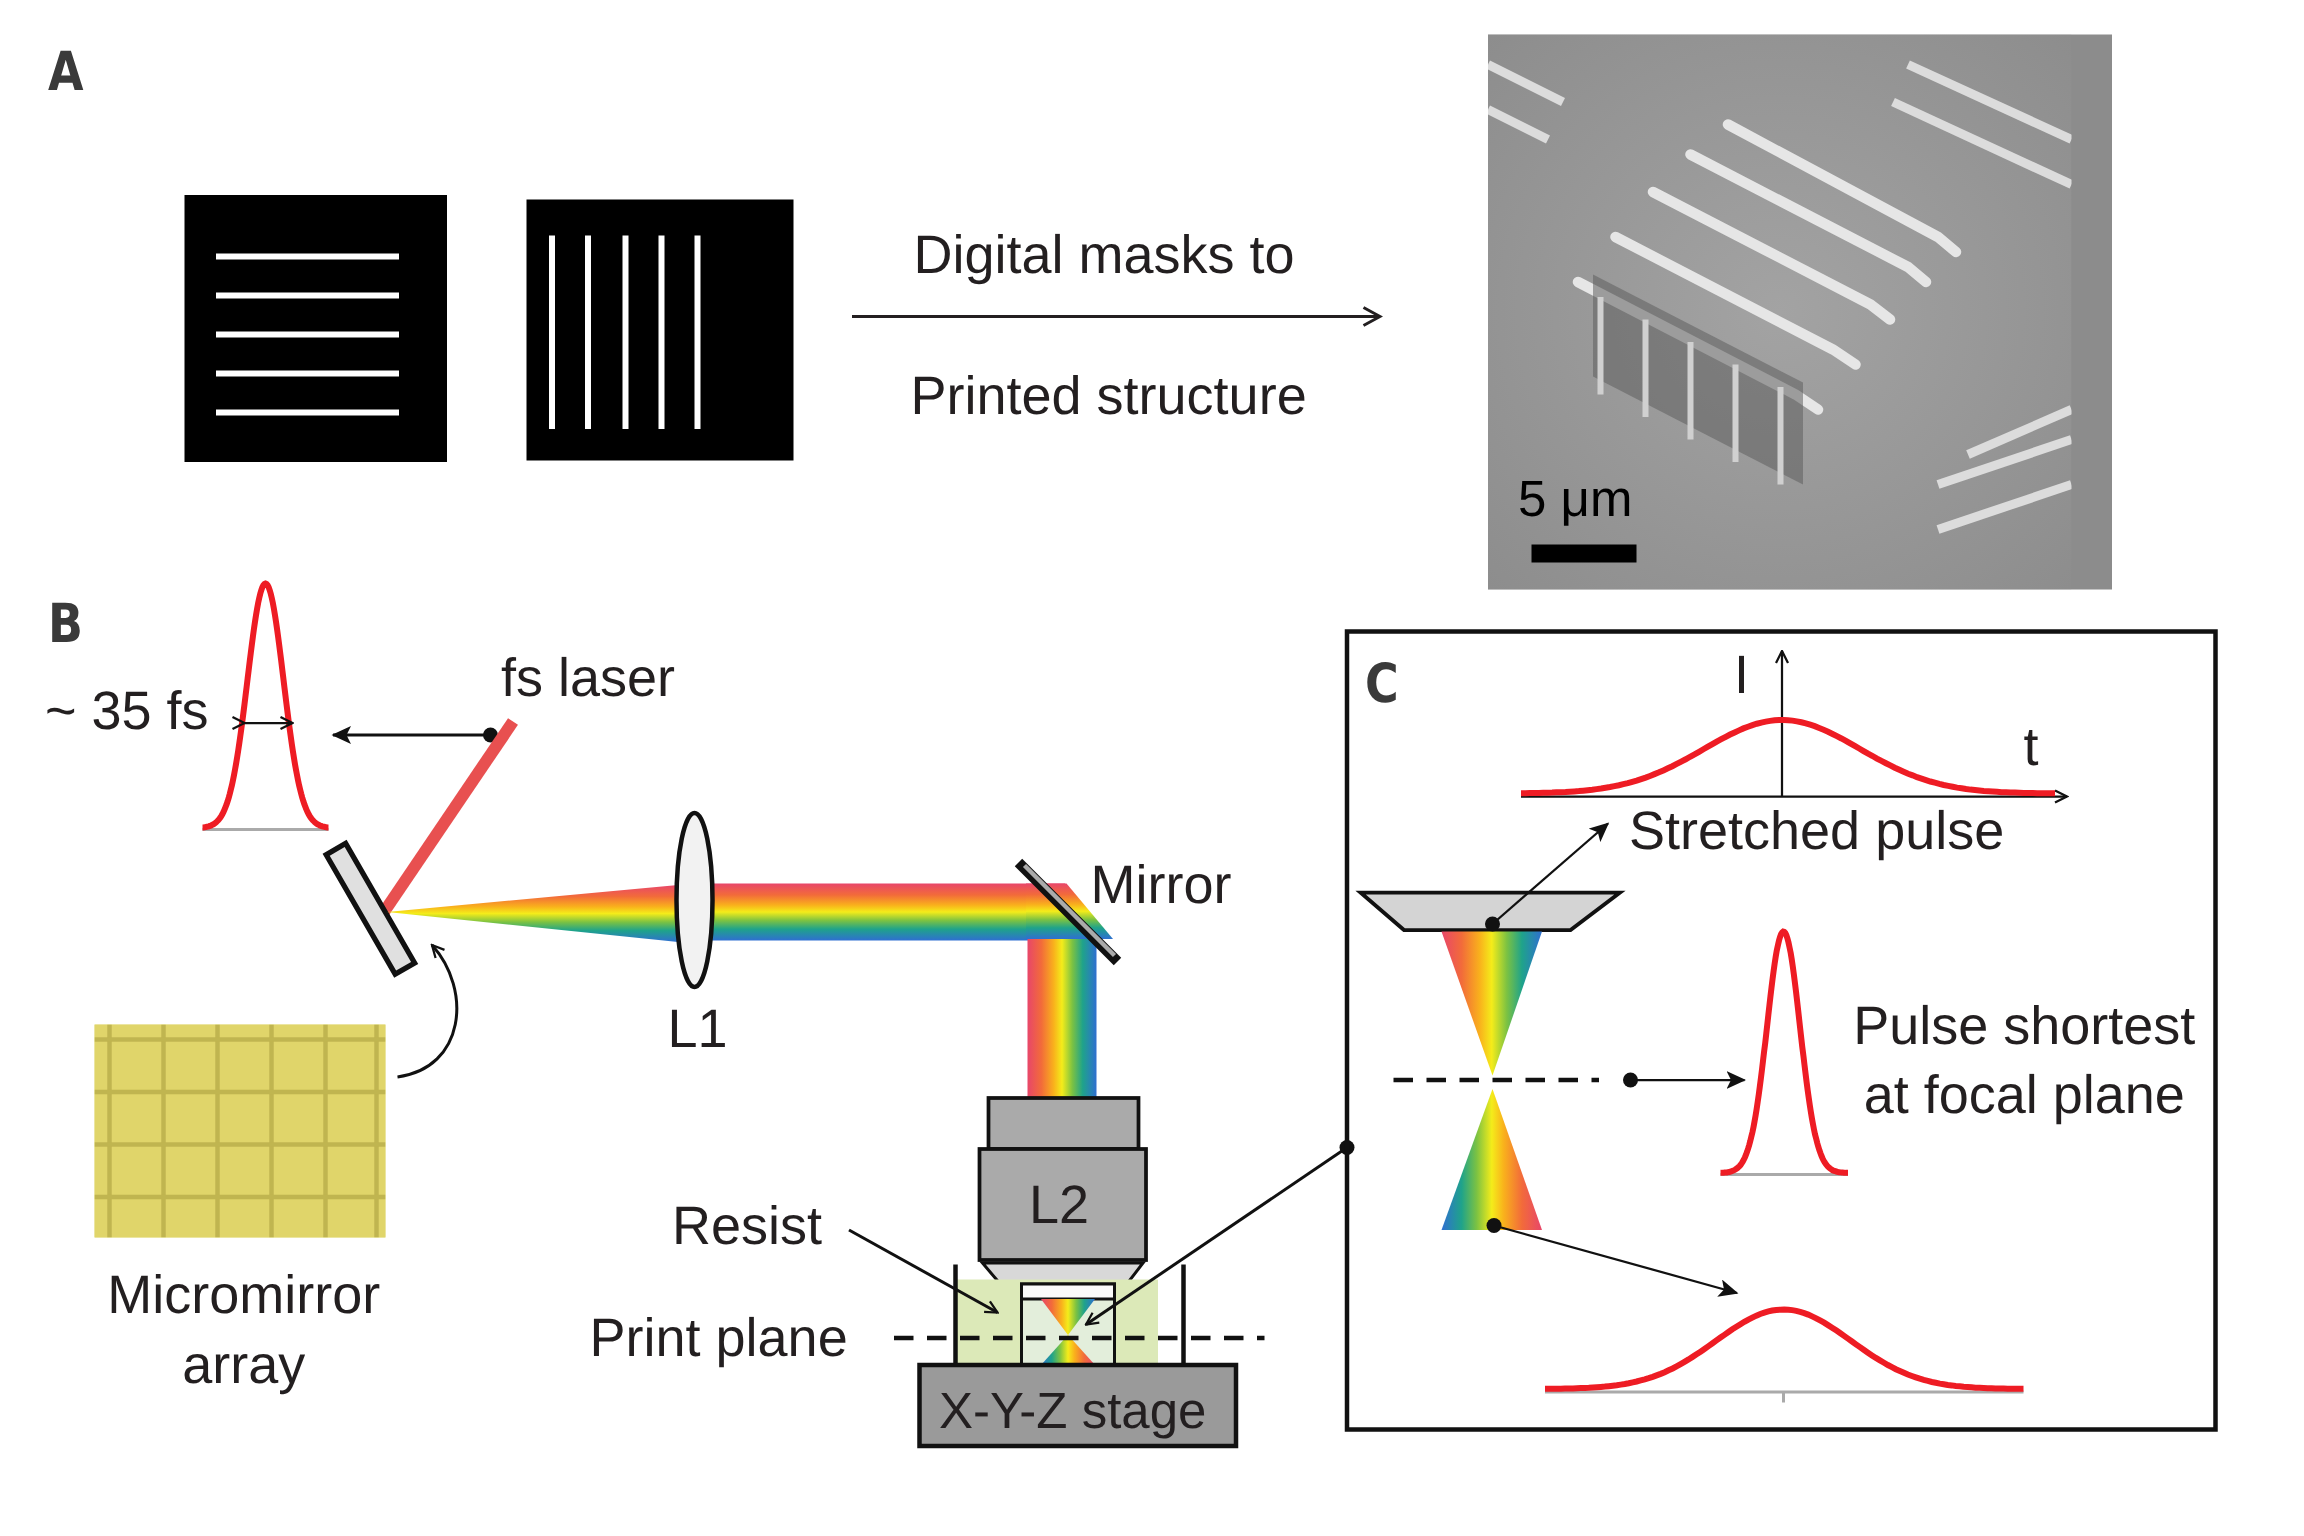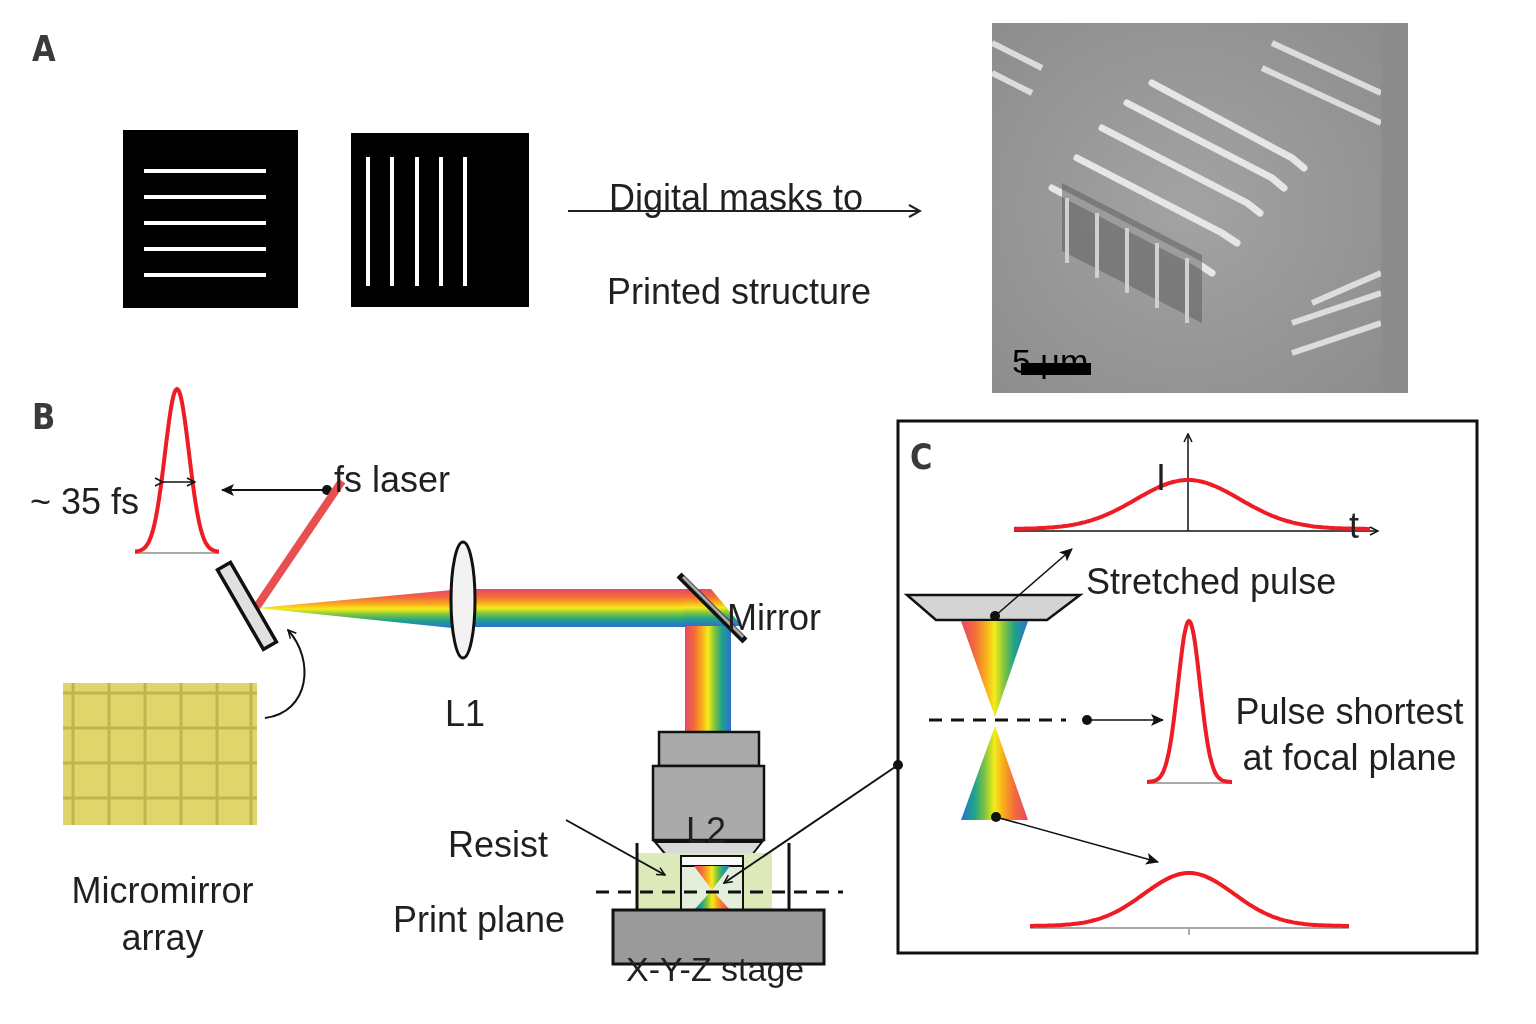--- a/index.html
+++ b/index.html
@@ -1,18 +1,18 @@
 <!DOCTYPE html>
 <html><head>
 <meta charset="utf-8">
 <style>
   html, body { margin:0; padding:0; background:#ffffff; }
   body { width:1536px; height:1024px; position:relative; overflow:hidden; font-family:"Liberation Sans", sans-serif; color:#231f20; }
   .panel-label { position:absolute; font-family:"DejaVu Sans", sans-serif; font-weight:bold; font-size:36px; color:#3a3a3a; transform:scaleX(0.85); transform-origin:left top; }
-  .lbl { position:absolute; font-size:36px; color:#231f20; white-space:nowrap; line-height:1;margin-top:28px; }
+  .lbl { position:absolute; font-size:36px; color:#231f20; white-space:nowrap; line-height:1; }
   .lbl-c { text-align:center; }
   svg { position:absolute; left:0; top:0; }
   .sem { position:absolute; left:992px; top:23px; width:416px; height:370px; background:#8c8c8c; overflow:hidden; }
   .mma { position:absolute; left:63px; top:683px; width:194px; height:142px; background:#e0d56a; }
 </style>
 </head>
 <body>
 
 <div class="panel-label" style="left:32px;top:28px;">A</div>
 <div class="panel-label" style="left:32px;top:396px;">B</div>

